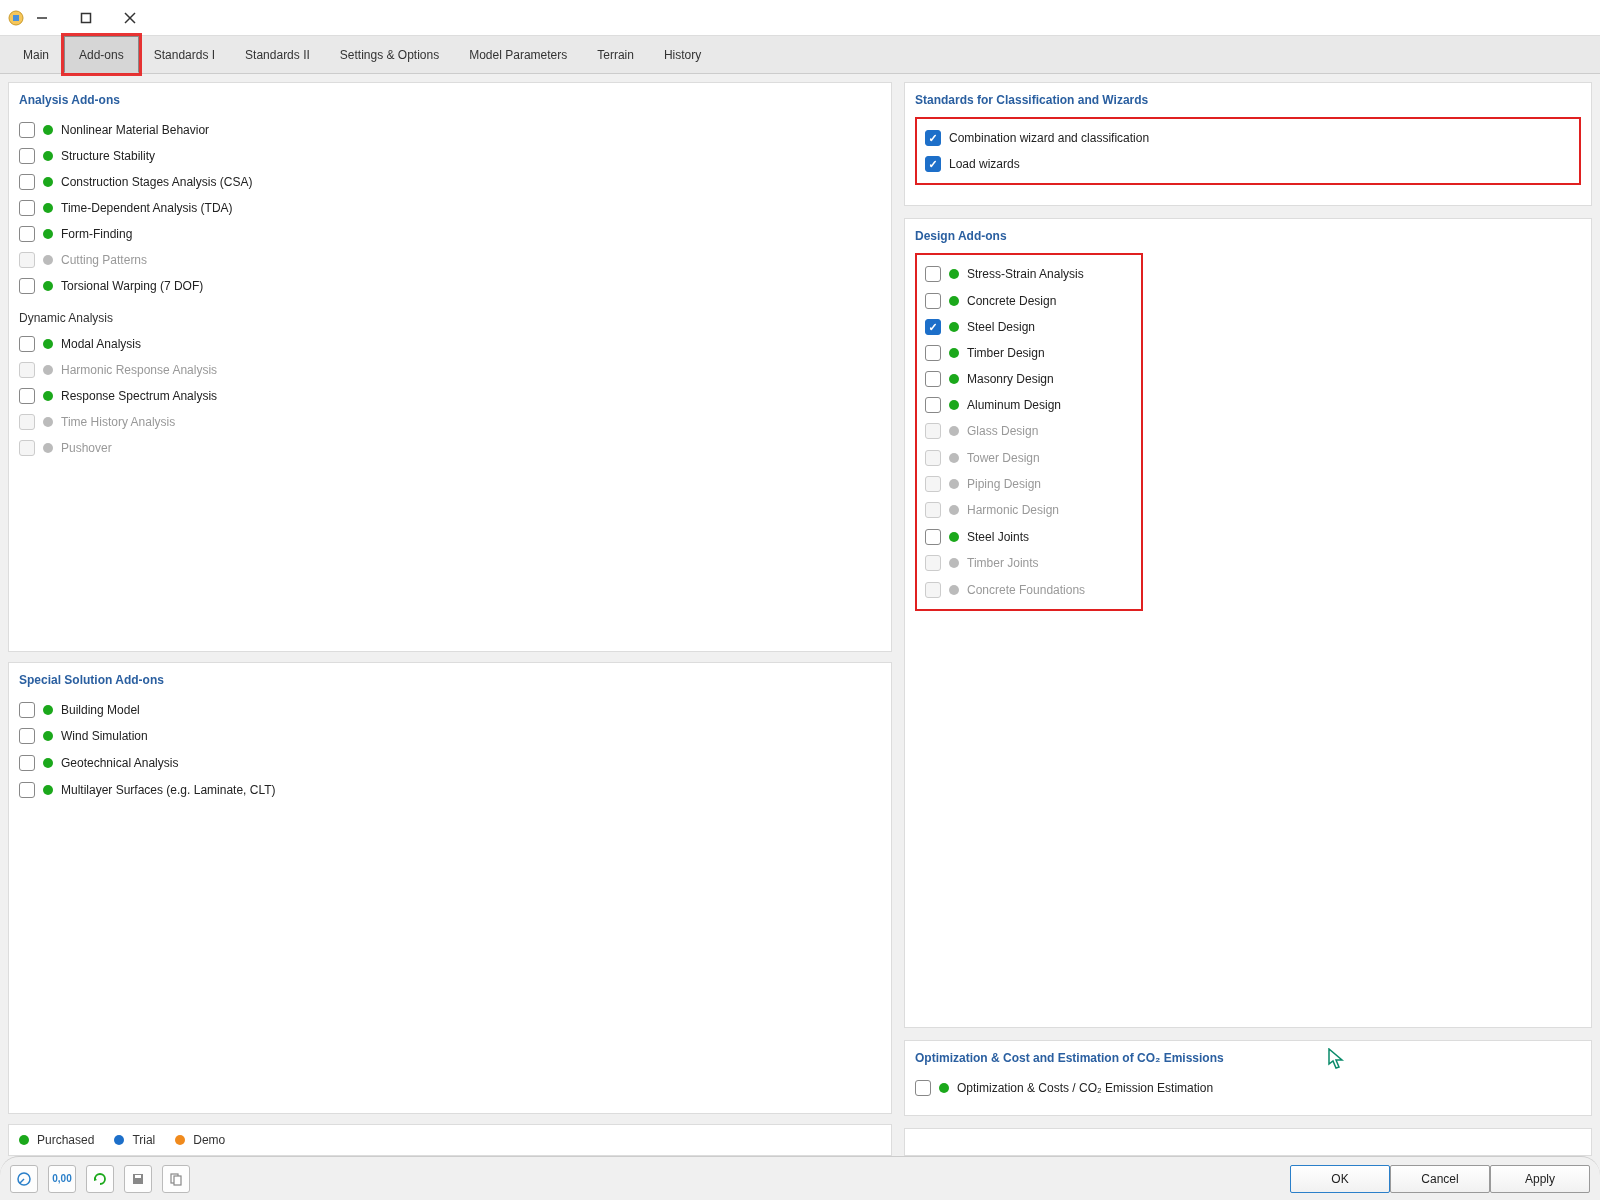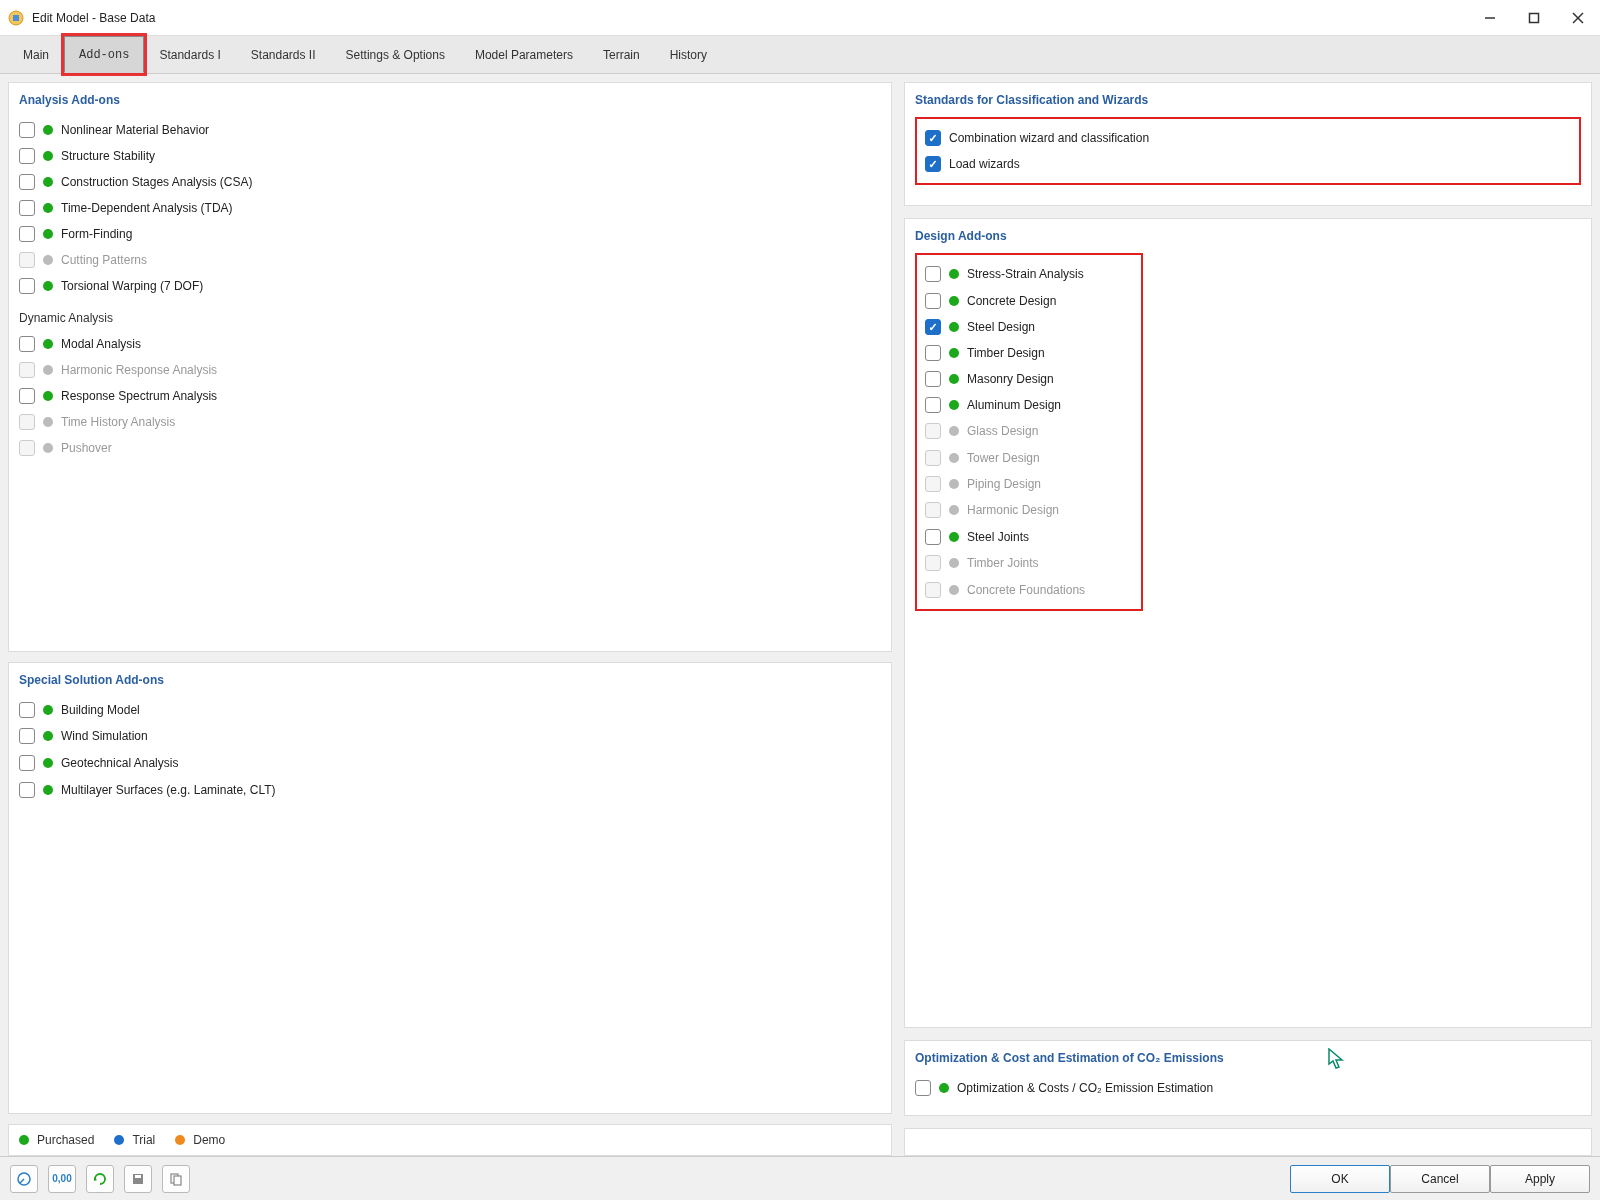--- a/index.html
+++ b/index.html
@@ -7,21 +7,21 @@
 
 .titlebar { height: 36px; background: #fff; display: flex; align-items: center; padding: 0 8px; border-bottom: 1px solid #ddd; }
 .titlebar .app-icon { width: 16px; height: 16px; margin-right: 8px; display: inline-block; }
 .titlebar .title { flex: 1; color: #222; }
 .win-controls { display: flex; gap: 24px; align-items: center; padding-right: 4px; }
 .win-btn { width: 20px; height: 20px; display: flex; align-items: center; justify-content: center; color: #222; cursor: pointer; }
 
 .tabbar { height: 38px; background: #e9e9e9; display: flex; align-items: stretch; border-bottom: 1px solid #ccc; padding-left: 8px; }
 .tab { padding: 0 14px; display: flex; align-items: center; color: #333; cursor: pointer; border: 1px solid transparent; position: relative; }
 .tab.active { background: #d6d6d6; border: 1px solid #888; border-bottom-color: #d6d6d6; }
-.tab.highlight-red { box-shadow: 0 0 0 3px rgba(230,30,30,0.9); z-index: 5; font-family: Liberation Mono, monospace; }
+.tab.highlight-red { box-shadow: 0 0 0 3px rgba(230,30,30,0.9); z-index: 5; }
 
 .content { flex: 1; display: flex; gap: 12px; padding: 8px 8px 0 8px; overflow: hidden; }
 .left-col { width: 884px; display: flex; flex-direction: column; gap: 10px; }
 .right-col { flex: 1; display: flex; flex-direction: column; gap: 12px; }
 
 .panel { background: #fff; border: 1px solid #dcdcdc; padding: 10px 10px 14px 10px; }
 .panel-title { color: #2a5fa0; font-weight: 600; margin-bottom: 10px; }
 
 .check-row { display: flex; align-items: center; gap: 8px; padding: 4px 0; min-height: 26px; }
 .check-row.sep-top { margin-top: 1px; }
@@ -44,21 +44,21 @@
 .legend-bar { background: #fff; border: 1px solid #dcdcdc; padding: 8px 10px; display: flex; gap: 20px; align-items: center; margin-top: auto; }
 .legend-item { display: flex; align-items: center; gap: 8px; color: #333; }
 
 .opt-section .form-row { display: flex; gap: 24px; margin-top: 10px; padding-left: 22px; }
 .form-field { display: flex; flex-direction: column; gap: 4px; }
 .form-field label { color: #999; font-size: 11px; }
 .select-box { border: 1px solid #ccc; background: #f5f5f5; height: 24px; padding: 0 24px 0 8px; display: flex; align-items: center; color: #888; position: relative; min-width: 60px; }
 .select-box.wide { min-width: 160px; }
 .select-box::after { content: ""; position: absolute; right: 8px; top: 9px; width: 0; height: 0; border-left: 4px solid transparent; border-right: 4px solid transparent; border-top: 5px solid #aaa; }
 
-.footer { height: 44px; background: #f0f0f0; border-top: 1px solid #ccc; display: flex; align-items: center; padding: 0 10px; gap: 8px; }
+.footer { height: 44px; background: #f0f0f0; border-top: 1px solid #ccc; display: flex; align-items: center; padding: 0 10px; gap: 8px; border-radius: 19px; }
 .footer-left { display: flex; gap: 10px; }
 .toolbar-btn { width: 28px; height: 28px; border: 1px solid #bbb; background: #fdfdfd; border-radius: 3px; display: flex; align-items: center; justify-content: center; cursor: pointer; font-size: 14px; }
 .footer-right { margin-left: auto; display: flex; }
 .btn { width: 100px; height: 28px; border: 1px solid #999; background: linear-gradient(#fff,#f1f1f1); border-radius: 2px; display: flex; align-items: center; justify-content: center; cursor: pointer; color: #222; }
 .btn.primary { border-color: #2a7fc9; }
 
 .cursor-arrow { position: fixed; left: 1328px; top: 1048px; pointer-events: none; z-index: 999; }
 .cursor-arrow svg { width: 18px; height: 22px; }
 
 .left-col .panel.analysis { height: 570px; }
@@ -71,21 +71,20 @@
 </head>
 <body>
 
 <div class="titlebar">
   <span class="app-icon">
     <svg viewBox="0 0 16 16">
         <circle cx="8" cy="8" r="7" fill="#f6c65a" stroke="#c99a2a"></circle>
         <rect x="5" y="5" width="6" height="6" fill="#4a90d9"></rect>
       </svg>
   </span>
-  <span class="title">Edit Model - Base Data</span>
   <div class="win-controls">
     <span class="win-btn">
         <svg width="12" height="12">
           <line x1="1" y1="6" x2="11" y2="6" stroke="#333" stroke-width="1.5"></line>
         </svg>
       </span>
     <span class="win-btn">
         <svg width="12" height="12">
           <rect x="1.5" y="1.5" width="9" height="9" fill="none" stroke="#333" stroke-width="1.5"></rect>
         </svg>

